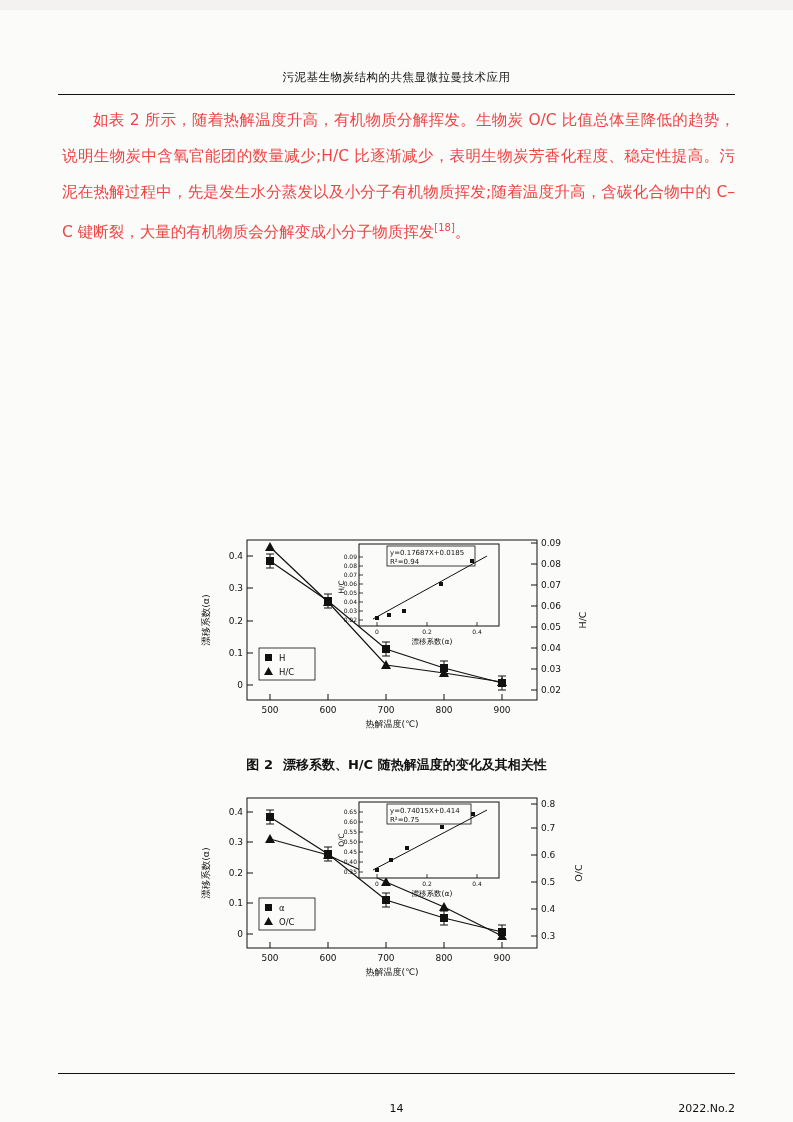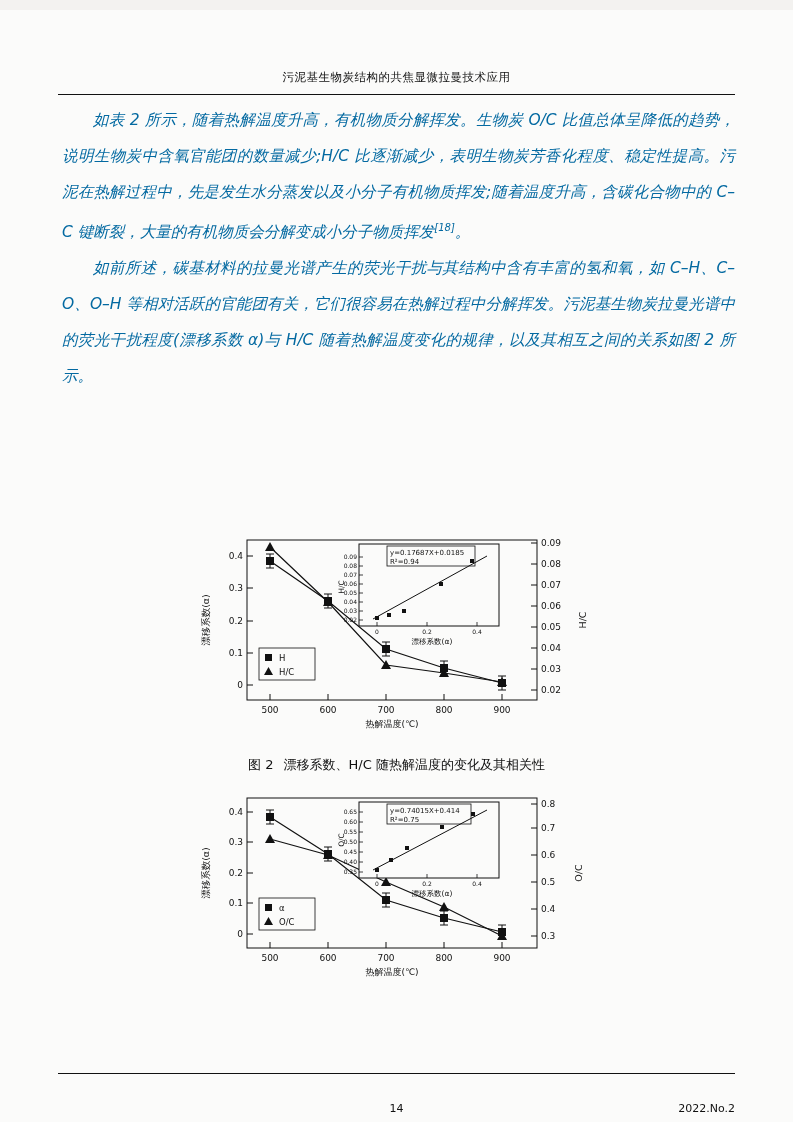--- a/index.html
+++ b/index.html
@@ -27,31 +27,30 @@
     text-align:center;
     font-size:11.5px;
     letter-spacing:0.5px;
     color:#111;
   }
   .body-text {
     position:absolute; left:62px; right:58px; top:92px;
     font-size:15.5px;
     line-height:36px;
     text-align:justify;
-    color:#0369a1;
-    font-style:italic;
+    color:#ef4444;
   }
   .body-text p { margin:0 0 0 0; text-indent:2em; }
   .sup { font-size:10px; vertical-align:super; }
 
   .figure-block { position:absolute; left:0; right:0; }
   .fig-caption {
     text-align:center;
     font-size:13px;
-    font-weight:normal;
+    font-weight:bold;
     margin-top:6px;
     color:#111;
   }
   .fig-caption .num { margin-right:10px; }
 
   .chart-wrap { display:flex; justify-content:center; }
 
   .footer-rule {
     position:absolute; left:58px; right:58px; bottom:58px;
     border-top:1px solid #111;
@@ -72,21 +71,20 @@
 </head>
 <body>
 
 <div class="page">
 
   <div class="running-head">污泥基生物炭结构的共焦显微拉曼技术应用</div>
   <div class="header-rule"></div>
 
   <div class="body-text">
     <p><span>如表 2 所示，随着热解温度升高，有机物质分解挥发。生物炭 O/C 比值总体呈降低的趋势，说明生物炭中含氧官能团的数量减少;H/C 比逐渐减少，表明生物炭芳香化程度、稳定性提高。污泥在热解过程中，先是发生水分蒸发以及小分子有机物质挥发;随着温度升高，含碳化合物中的 C–C 键断裂，大量的有机物质会分解变成小分子物质挥发</span><span class="sup">[18]</span><span>。</span></p>
-    <p>如前所述，碳基材料的拉曼光谱产生的荧光干扰与其结构中含有丰富的氢和氧，如 C–H、C–O、O–H 等相对活跃的官能团有关，它们很容易在热解过程中分解挥发。污泥基生物炭拉曼光谱中的荧光干扰程度(漂移系数 α)与 H/C 随着热解温度变化的规律，以及其相互之间的关系如图 2 所示。</p>
   </div>
 
   <div class="figure-block" style="top:520px;">
     <div class="chart-wrap">
       <svg width="420" height="220" viewBox="0 0 420 220">
 
         <g stroke="#111" fill="none" stroke-width="1">
           <rect x="60" y="10" width="290" height="160"></rect>
         </g>
 

